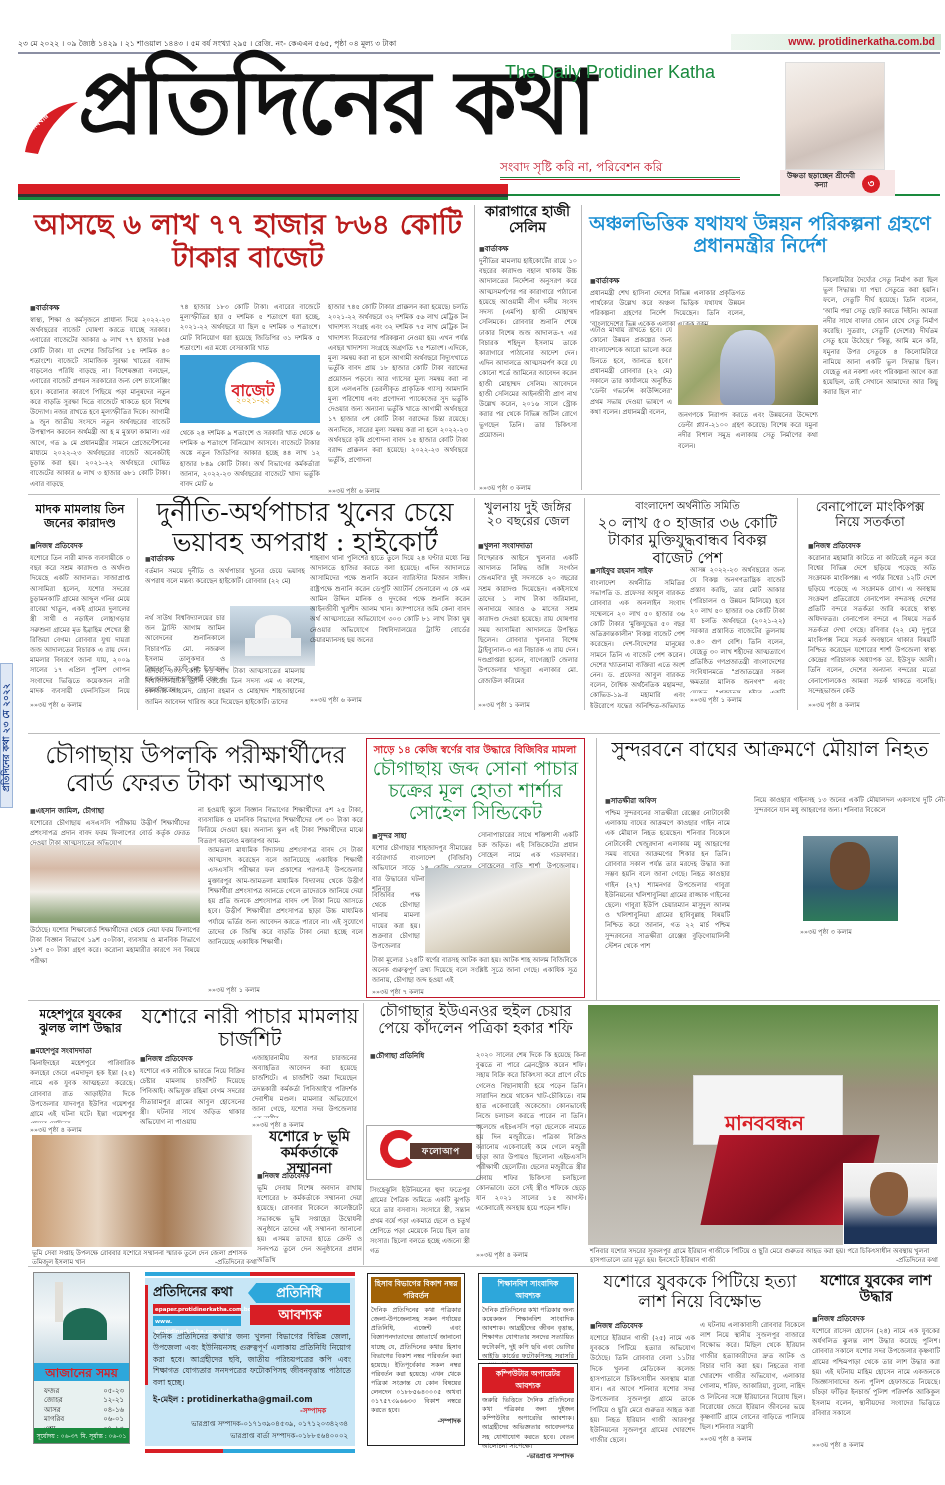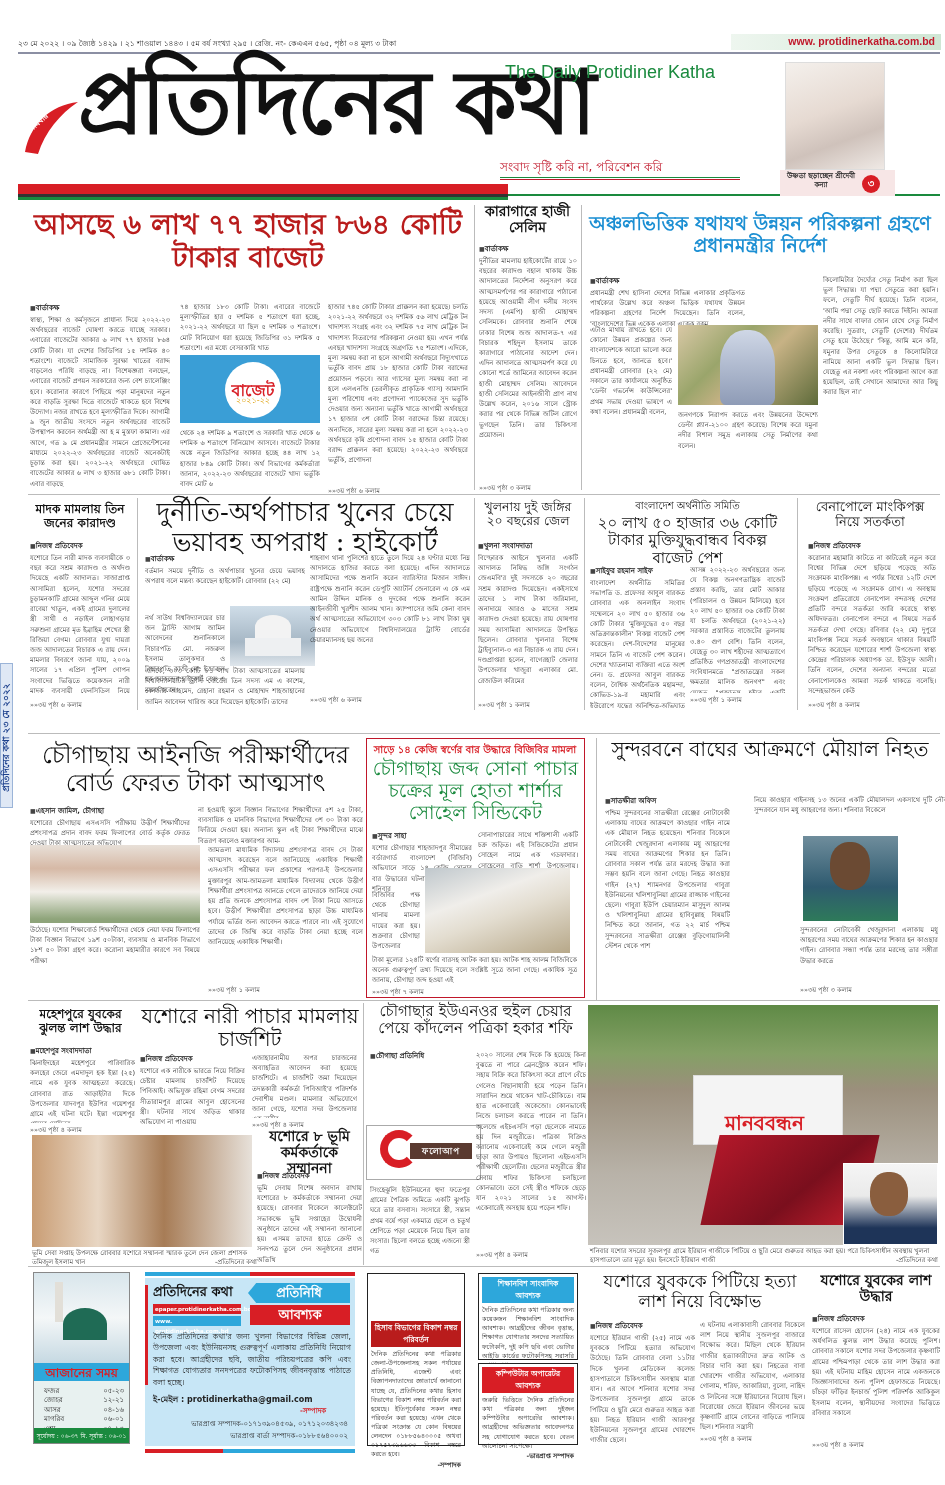--- a/index.html
+++ b/index.html
@@ -157,21 +157,21 @@
   #rep-sign { left: 300px; top: 1405px; font-size: 7px; color: #d81e25; font-weight: bold; }
   #rep-phone1 { left: 153px; top: 1418px; width: 195px; text-align: right; font-size: 7px; color: #222; }
   #rep-phone2 { left: 153px; top: 1430px; width: 195px; text-align: right; font-size: 7px; color: #222; }
   #rep-bottom { left: 145px; top: 1449px; width: 210px; height: 4px; background: linear-gradient(90deg,#d81e25 0 37%,#2da7db 37% 100%); }
 
   .notice { position: absolute; border: 1.5px solid #222; background: #fff; padding: 3px; }
   .notice-title { display: block; color: #fff; font-size: 7.5px; font-weight: bold; padding: 1px 2px; text-align: center; margin-bottom: 2px; }
   .notice-body { font-size: 6.3px; line-height: 1.45; color: #222; text-align: justify; }
   .notice-sign { font-size: 6.3px; font-weight: bold; text-align: right; color: #222; margin-top: 1px; }
   #notice-hisab { left: 367px; top: 1273px; width: 98px; height: 173px; }
-  #notice-hisab .notice-title { background: #b91c1c; margin-top: 44px; }
+  #notice-hisab .notice-title { background: #a16207; }
   #notice-trainee { left: 478px; top: 1273px; width: 100px; height: 87px; }
   #notice-trainee .notice-title { background: #2da7db; }
   #notice-operator { left: 478px; top: 1363px; width: 100px; height: 82px; }
   #notice-operator .notice-title { background: #d81e25; }
 
   #murder-hl { left: 590px; top: 1272px; width: 220px; font-size: 17px; font-weight: normal; }
   #murder-body-1 { left: 590px; top: 1320px; width: 105px; height: 125px; }
   #murder-body-2 { left: 700px; top: 1320px; width: 105px; height: 125px; }
   #lash-hl { left: 812px; top: 1272px; width: 128px; font-size: 14px; }
   #lash-body { left: 812px; top: 1313px; width: 128px; height: 132px; }
@@ -284,21 +284,21 @@
   <div class="byline">নিজস্ব প্রতিবেদক</div>
   <div class="body-text" style="height:145px">করোনার মহামারি কাটতে না কাটতেই নতুন করে বিশ্বের বিভিন্ন দেশে ছড়িয়ে পড়েছে অতি সংক্রামক মাংকিপক্স। এ পর্যন্ত বিশ্বের ১২টি দেশে ছড়িয়ে পড়েছে এ সংক্রামক রোগ। এ অবস্থায় সংক্রমণ প্রতিরোধে বেনাপোল বন্দরসহ দেশের প্রতিটি বন্দরে সতর্কতা জারি করেছে স্বাস্থ্য অধিদফতর। বেনাপোল বন্দরে এ বিষয়ে সতর্ক সতর্কতা দেখা গেছে। রবিবার (২২ মে) দুপুরে মাংকিপক্স নিয়ে সতর্ক অবস্থানে থাকার বিষয়টি নিশ্চিত করেছেন যশোরের শার্শা উপজেলা স্বাস্থ্য কেন্দ্রের পরিচালক অধ্যাপক ডা. ইউসুফ আলী। তিনি বলেন, দেশের অন্যান্য বন্দরের মতো বেনাপোলকেও আমরা সতর্ক থাকতে বলেছি। সন্দেহভাজন কেউ</div>
   <div class="cont">৩য় পৃষ্ঠা ৪ কলাম</div>
 </div>
 
 <div class="hrule" style="left:28px;top:733px;width:912px"></div>
 
 <div class="abs" id="side-stamp"></div>
 <div class="abs" id="side-stamp-text">প্রতিদিনের কথা ২৩ মে ২০২২</div>
 
-<div class="abs hl" id="ssc-hl">চৌগাছায় আইনজি পরীক্ষার্থীদের বোর্ড ফেরত টাকা আত্মসাৎ</div>
+<div class="abs hl" id="ssc-hl">চৌগাছায় উপলকি পরীক্ষার্থীদের বোর্ড ফেরত টাকা আত্মসাৎ</div>
 <div class="abs" id="ssc-body-1">
   <div class="byline">এহসান জামিল, চৌগাছা</div>
   <div class="body-text" style="height:28px">যশোরের চৌগাছায় এসএসসি পরীক্ষায় উত্তীর্ণ শিক্ষার্থীদের প্রশংসাপত্র প্রদান বাবদ ফরম ফিলাপের বোর্ড কর্তৃক ফেরত দেওয়া টাকা আত্মসাতের অভিযোগ</div>
 </div>
 <div class="abs body-text" id="ssc-body-2">না হওয়াই স্কুলে বিজ্ঞান বিভাগের শিক্ষার্থীদের ৫শ ২৫ টাকা, ব্যবসায়িক ও মানবিক বিভাগের শিক্ষার্থীদের ৩শ ৩০ টাকা করে ফিরিয়ে দেওয়া হয়। অন্যান্য স্কুল এই টাকা শিক্ষার্থীদের মাঝে বিতরণ করলেও মুক্তারপুর আম-</div>
 <div class="abs photo" id="school-photo"></div>
 <div class="abs body-text" id="school-body-1">উঠেছে। যশোর শিক্ষাবোর্ড শিক্ষার্থীদের থেকে নেয়া ফরম ফিলাপের টাকা বিজ্ঞান বিভাগে ১৯শ ৫০টাকা, ব্যবসায় ও মানবিক বিভাগে ১৮শ ৫০ টাকা গ্রহণ করে। করোনা মহামারীর কারণে সব বিষয়ে পরীক্ষা</div>
 <div class="abs" id="school-body-2">
   <div class="body-text" style="height:138px">জামতলা মাধ্যমিক বিদ্যালয় প্রশংসাপত্র বাবদ সে টাকা আত্মসাৎ করেছেন বলে জানিয়েছে একাধিক শিক্ষার্থী এসএসসি পরীক্ষার ফল প্রকাশের পরপর-ই উপজেলার মুক্তারপুর আম-জামতলা মাধ্যমিক বিদ্যালয় থেকে উত্তীর্ণ শিক্ষার্থীরা প্রশংসাপত্র আনতে গেলে তাদেরকে জানিয়ে দেয়া হয় প্রতি জনকে প্রশংসাপত্র বাবদ ৩শ টাকা নিয়ে আসতে হবে। উত্তীর্ণ শিক্ষার্থীরা প্রশংসাপত্র ছাড়া উচ্চ মাধ্যমিক পর্যায়ে ভর্তির জন্য আবেদন করতে পারবে না। এই সুযোগে তাদের কে জিম্মি করে বাড়তি টাকা নেয়া হচ্ছে বলে জানিয়েছে একাধিক শিক্ষার্থী।</div>
   <div class="cont">৩য় পৃষ্ঠা ১ কলাম</div>
@@ -322,21 +322,20 @@
 <div class="vrule" style="left:596px;top:738px;height:262px"></div>
 <div class="abs hl" id="tiger-hl">সুন্দরবনে বাঘের আক্রমণে মৌয়াল নিহত</div>
 <div class="abs" id="tiger-body-1">
   <div class="byline">সাতক্ষীরা অফিস</div>
   <div class="body-text" style="height:190px">পশ্চিম সুন্দরবনের সাতক্ষীরা রেঞ্জের নোটাবেকী এলাকায় বাঘের আক্রমণে কাওছার গাইন নামে এক মৌয়াল নিহত হয়েছেন। শনিবার বিকেলে নোটাবেকী খেজুরদানা এলাকায় মধু আহরণের সময় বাঘের আক্রমণের শিকার হন তিনি। রোববার সকাল পর্যন্ত তার মরদেহ উদ্ধার করা সম্ভব হয়নি বলে জানা গেছে। নিহত কাওছার গাইন (২৭) শ্যামনগর উপজেলার গাবুরা ইউনিয়নের খলিশাবুনিয়া গ্রামের রাজ্জাক গাইনের ছেলে। গাবুরা ইউপি চেয়ারম্যান মাসুদুল আলম ও খলিশাবুনিয়া গ্রামের হাবিবুল্লাহ বিষয়টি নিশ্চিত করে জানান, গত ২২ মার্চ পশ্চিম সুন্দরবনের সাতক্ষীরা রেঞ্জের বুড়িগোয়ালিনী স্টেশন থেকে পাশ</div>
 </div>
 <div class="abs body-text" id="tiger-body-2" style="width:200px">নিয়ে কাওছার গাইনসহ ১৩ জনের একটি মৌয়ালদল একসাথে দুটি নৌকায় সুন্দরবনে যান মধু আহরণের জন্য। শনিবার বিকেলে</div>
 <div class="abs photo" id="tiger-photo"></div>
 <div class="abs" id="tiger-face"></div>
 <div class="abs" id="tiger-body-3">
-  <div class="body-text" style="height:58px">সুন্দরবনের নোটাবেকী খেজুরদানা এলাকায় মধু আহরণের সময় বাঘের আক্রমণের শিকার হন কাওছার গাইন। রোববার সন্ধ্যা পর্যন্ত তার মরদেহ তার সঙ্গীরা উদ্ধার করতে</div>
   <div class="cont">৩য় পৃষ্ঠা ৩ কলাম</div>
 </div>
 
 <div class="hrule" style="left:28px;top:1000px;width:912px"></div>
 
 <div class="abs hl" id="mahesh-hl">মহেশপুরে যুবকের ঝুলন্ত লাশ উদ্ধার</div>
 <div class="abs" id="mahesh-body">
   <div class="byline">মহেশপুর সংবাদদাতা</div>
   <div class="body-text" style="height:65px">ঝিনাইদহের মহেশপুরে পারিবারিক কলহের জেরে এমদাদুল হক ইন্তা (২৫) নামে এক যুবক আত্মহত্যা করেছে। রোববার রাত আড়াইটার দিকে উপজেলার যাদবপুর ইউপির গয়েশপুর গ্রামে এই ঘটনা ঘটে। ইন্তা গয়েশপুর গ্রামের মোমিনুর</div>
   <div class="cont">৩য় পৃষ্ঠা ৪ কলাম</div>

